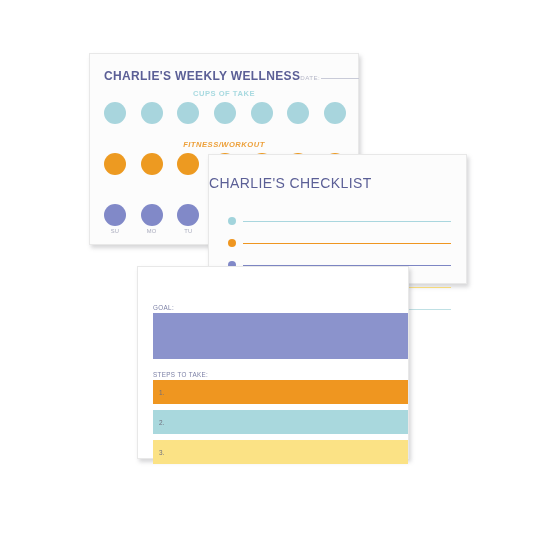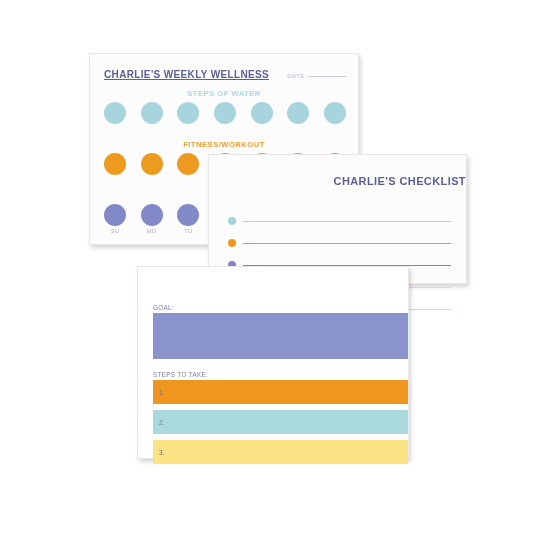--- a/index.html
+++ b/index.html
@@ -42,26 +42,25 @@
   .wl-head {
     position: absolute;
     left: 14px;
     top: 15px;
     right: 12px;
     display: flex;
     align-items: baseline;
     justify-content: space-between;
   }
   .wl-title {
-    font-size: 10px;
+    font-size: 12px;
     font-weight: bold;
     letter-spacing: 0.35px;
     color: #5b5f96;
     white-space: nowrap;
-    text-decoration: underline;
   }
   .date-wrap {
     display: flex;
     align-items: baseline;
     gap: 1px;
     white-space: nowrap;
   }
   .date-label {
     font-size: 6.2px;
     letter-spacing: 0.4px;
@@ -78,21 +77,21 @@
 
   .wl-section-label {
     position: absolute;
     width: 100%;
     text-align: center;
     font-size: 7.6px;
     font-weight: bold;
     letter-spacing: 0.5px;
   }
   .lbl-water  { top: 35px;  color: #a9dae0; }
-  .lbl-fit    { top: 86px;  color: #eda03a; }
+  .lbl-fit    { top: 86px;  color: #eda03a; font-style: italic; }
   .lbl-self   { top: 137px; color: #8e96cf; }
 
   .dot-row {
     position: absolute;
     left: 14px;
     width: 242px;
     display: flex;
     justify-content: space-between;
   }
   .row-water { top: 48px; }
@@ -130,23 +129,23 @@
     top: 154px;
     width: 259px;
     height: 130px;
     background: #fcfcfc;
     z-index: 2;
   }
   .cl-title {
     position: absolute;
     top: 20px;
     width: 100%;
-    text-align: right;
-    font-size: 11px;
-    font-weight: bold;
+    text-align: left;
+    font-size: 14px;
+    font-weight: normal;
     letter-spacing: 0.4px;
     color: #5b5f96;
   }
   .cl-rows {
     position: absolute;
     left: 19px;
     right: 15px;
     top: 55px;
   }
   .cl-row {
@@ -236,21 +235,21 @@
   <div class="card" id="card-wellness">
 
     <div class="wl-head">
       <div class="wl-title">CHARLIE'S WEEKLY WELLNESS</div>
       <div class="date-wrap">
         <span class="date-label">DATE:</span>
         <span class="date-rule"></span>
       </div>
     </div>
 
-    <div class="wl-section-label lbl-water">STEPS OF WATER</div>
+    <div class="wl-section-label lbl-water">CUPS OF TAKE</div>
     <div class="dot-row row-water">
       <span class="dot dot-water"></span>
       <span class="dot dot-water"></span>
       <span class="dot dot-water"></span>
       <span class="dot dot-water"></span>
       <span class="dot dot-water"></span>
       <span class="dot dot-water"></span>
       <span class="dot dot-water"></span>
     </div>
 

